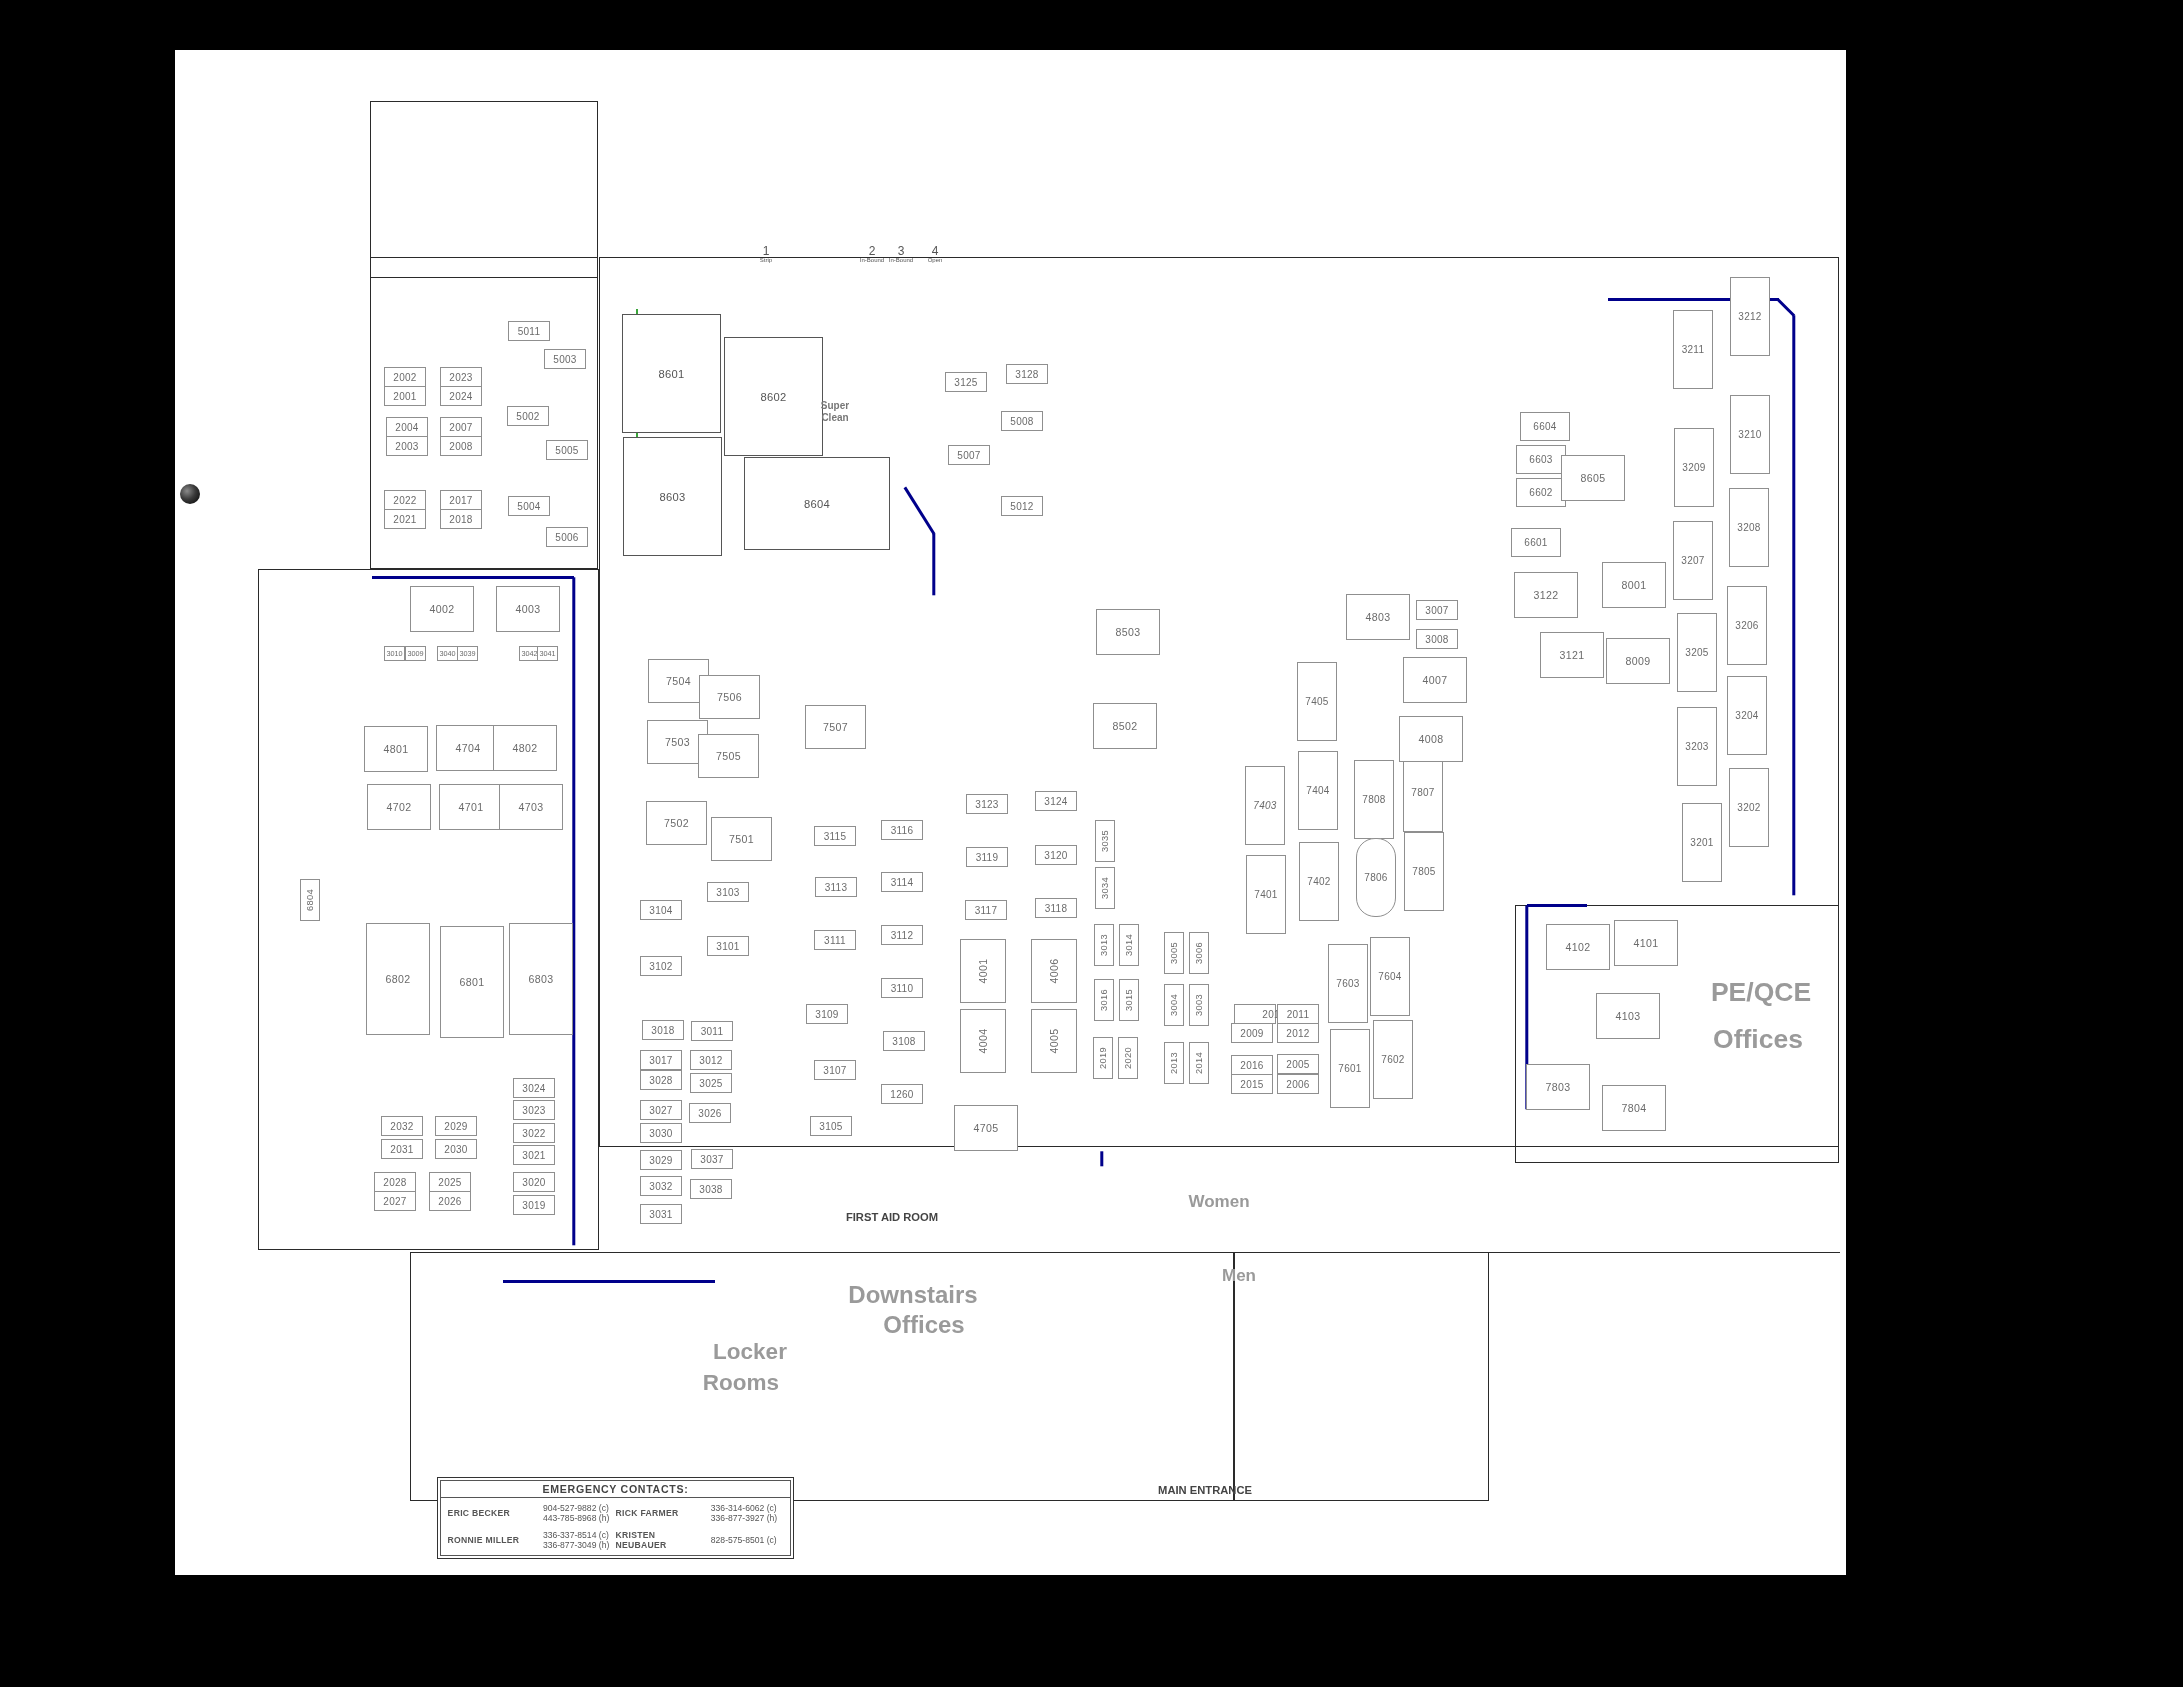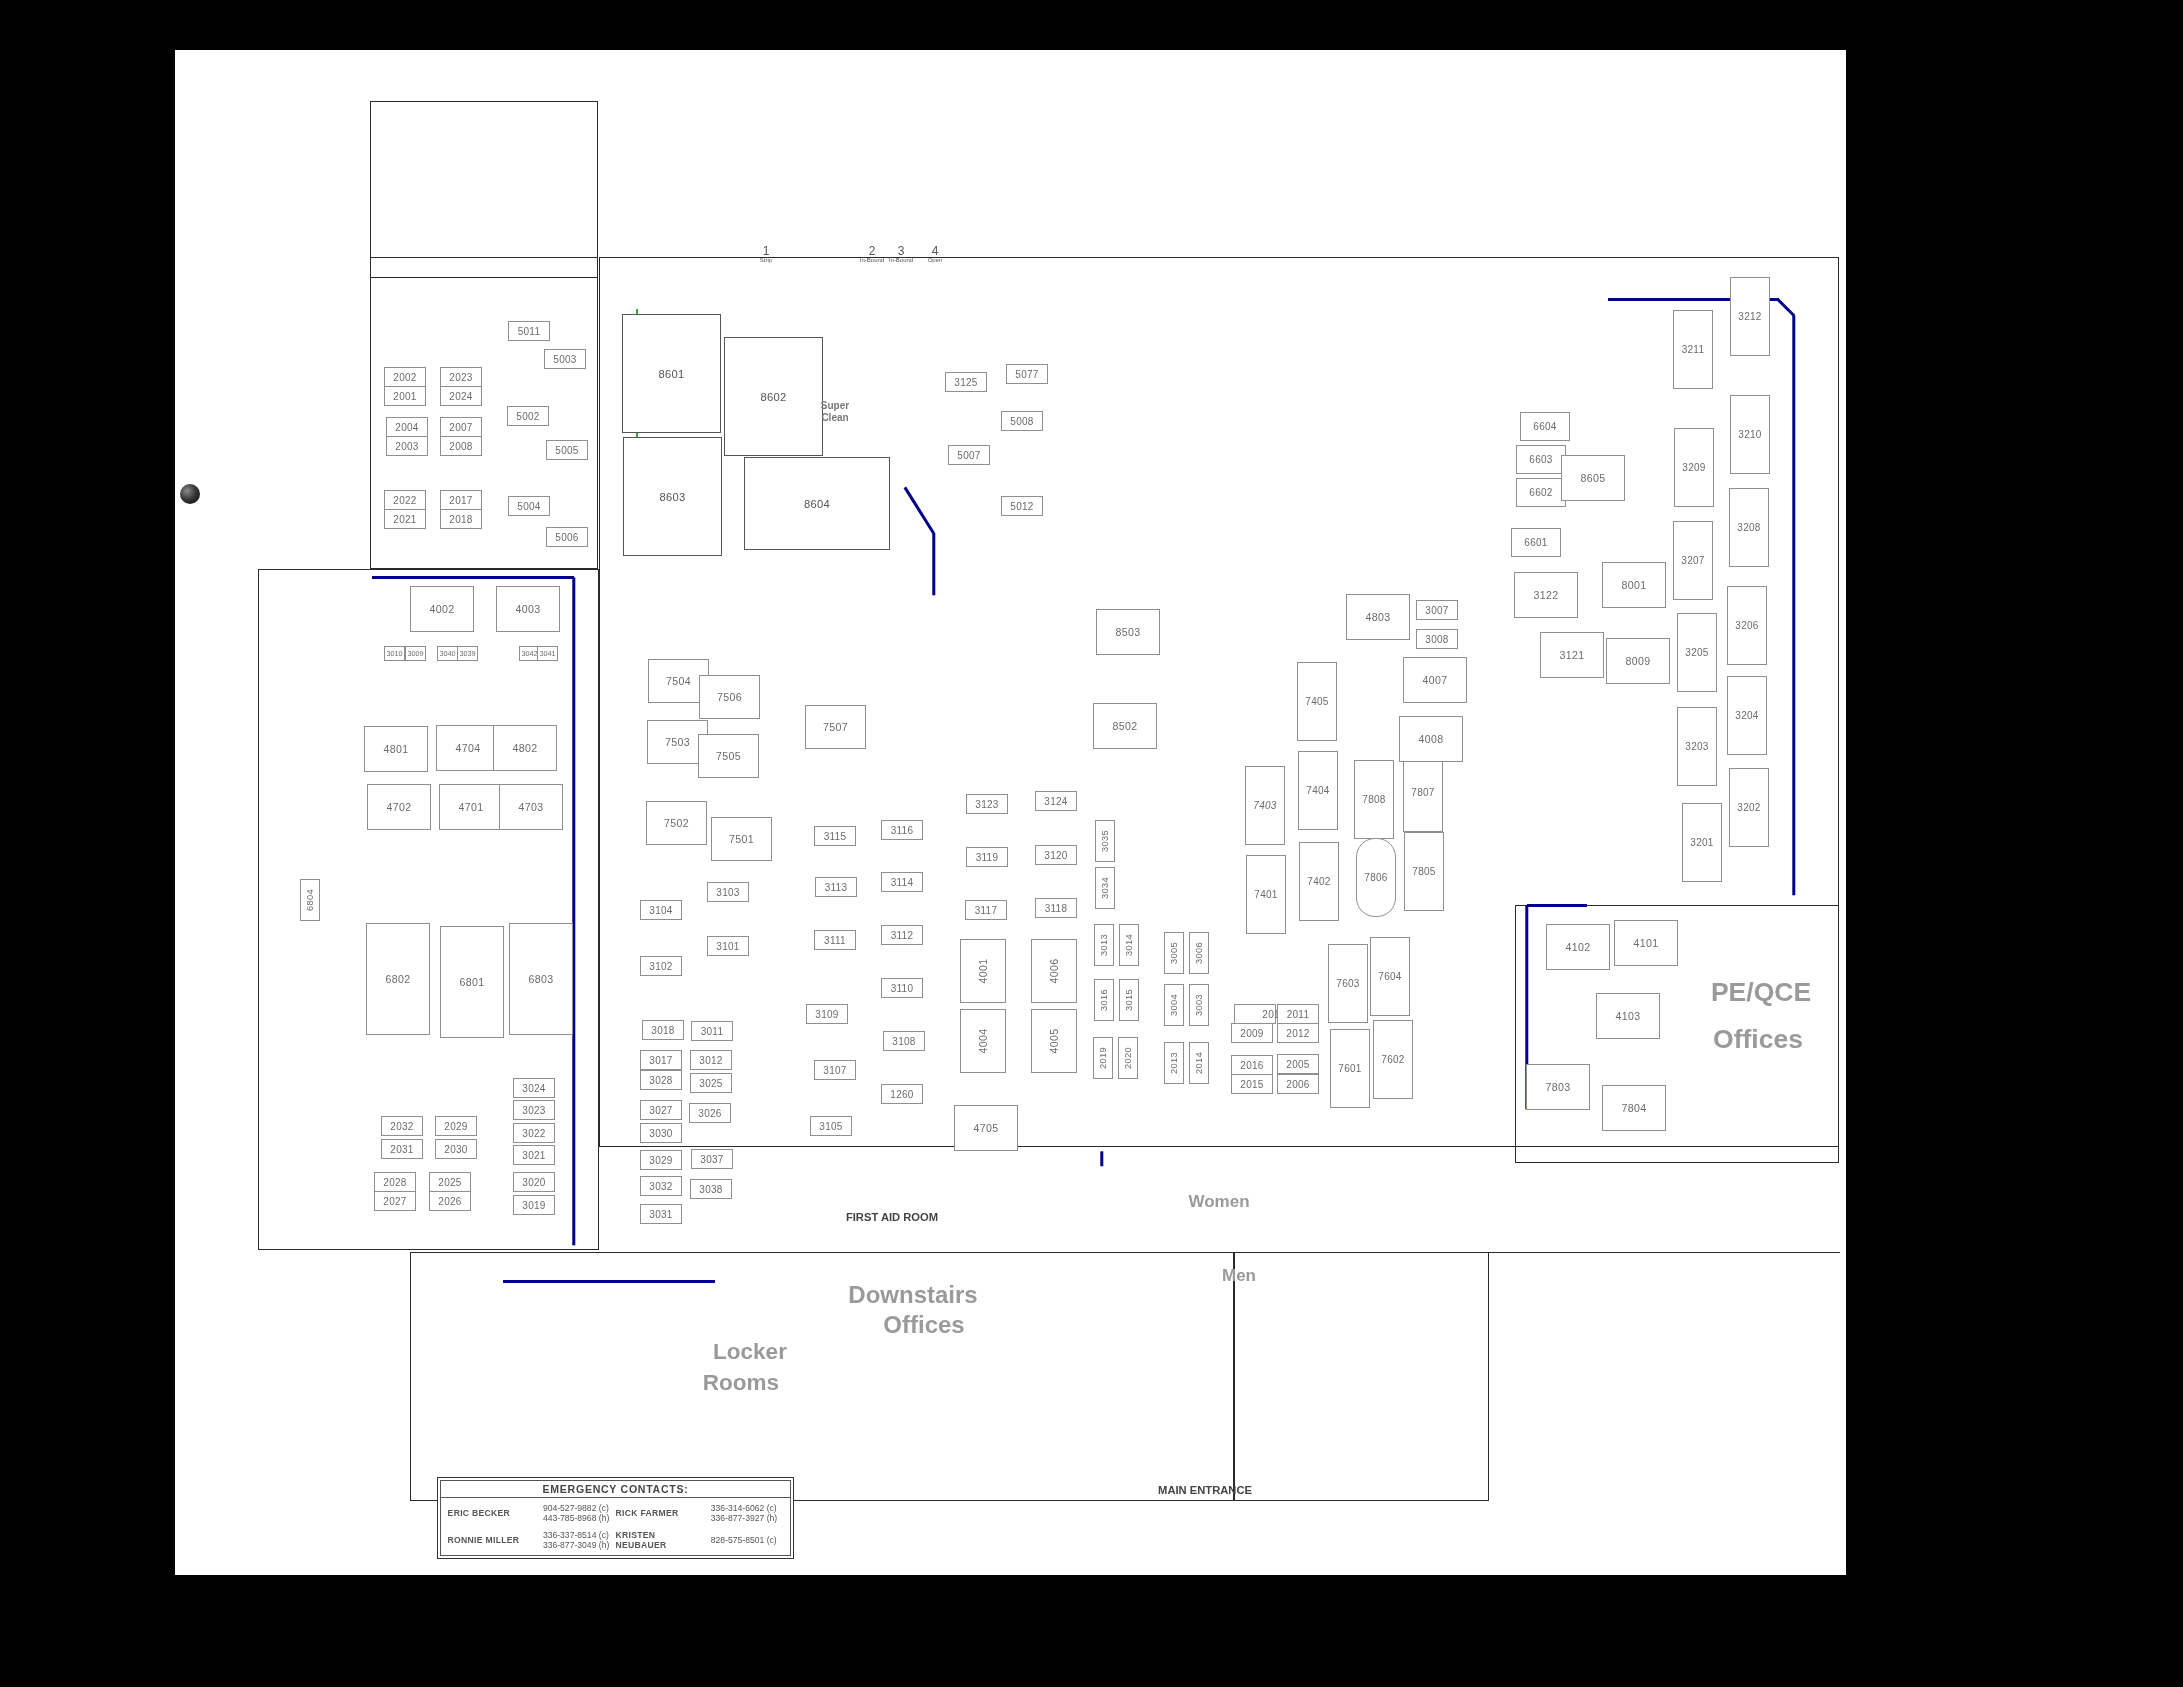--- a/index.html
+++ b/index.html
@@ -499,21 +499,21 @@
     <div class="room k-mach" style="left: 623px; top: 437px;">
       <span class="lbl">8603</span>
     </div>
     <div class="room k-machw" style="left: 744px; top: 457px;">
       <span class="lbl">8604</span>
     </div>
     <div class="room k-s" style="left: 945px; top: 372px;">
       <span class="lbl">3125</span>
     </div>
     <div class="room k-s" style="left: 1006px; top: 364px;">
-      <span class="lbl">5077</span>
+      <span class="lbl">3128</span>
     </div>
     <div class="room k-s" style="left: 948px; top: 445px;">
       <span class="lbl">5007</span>
     </div>
     <div class="room k-s" style="left: 1001px; top: 411px;">
       <span class="lbl">5008</span>
     </div>
     <div class="room k-s" style="left: 1001px; top: 496px;">
       <span class="lbl">5012</span>
     </div>

